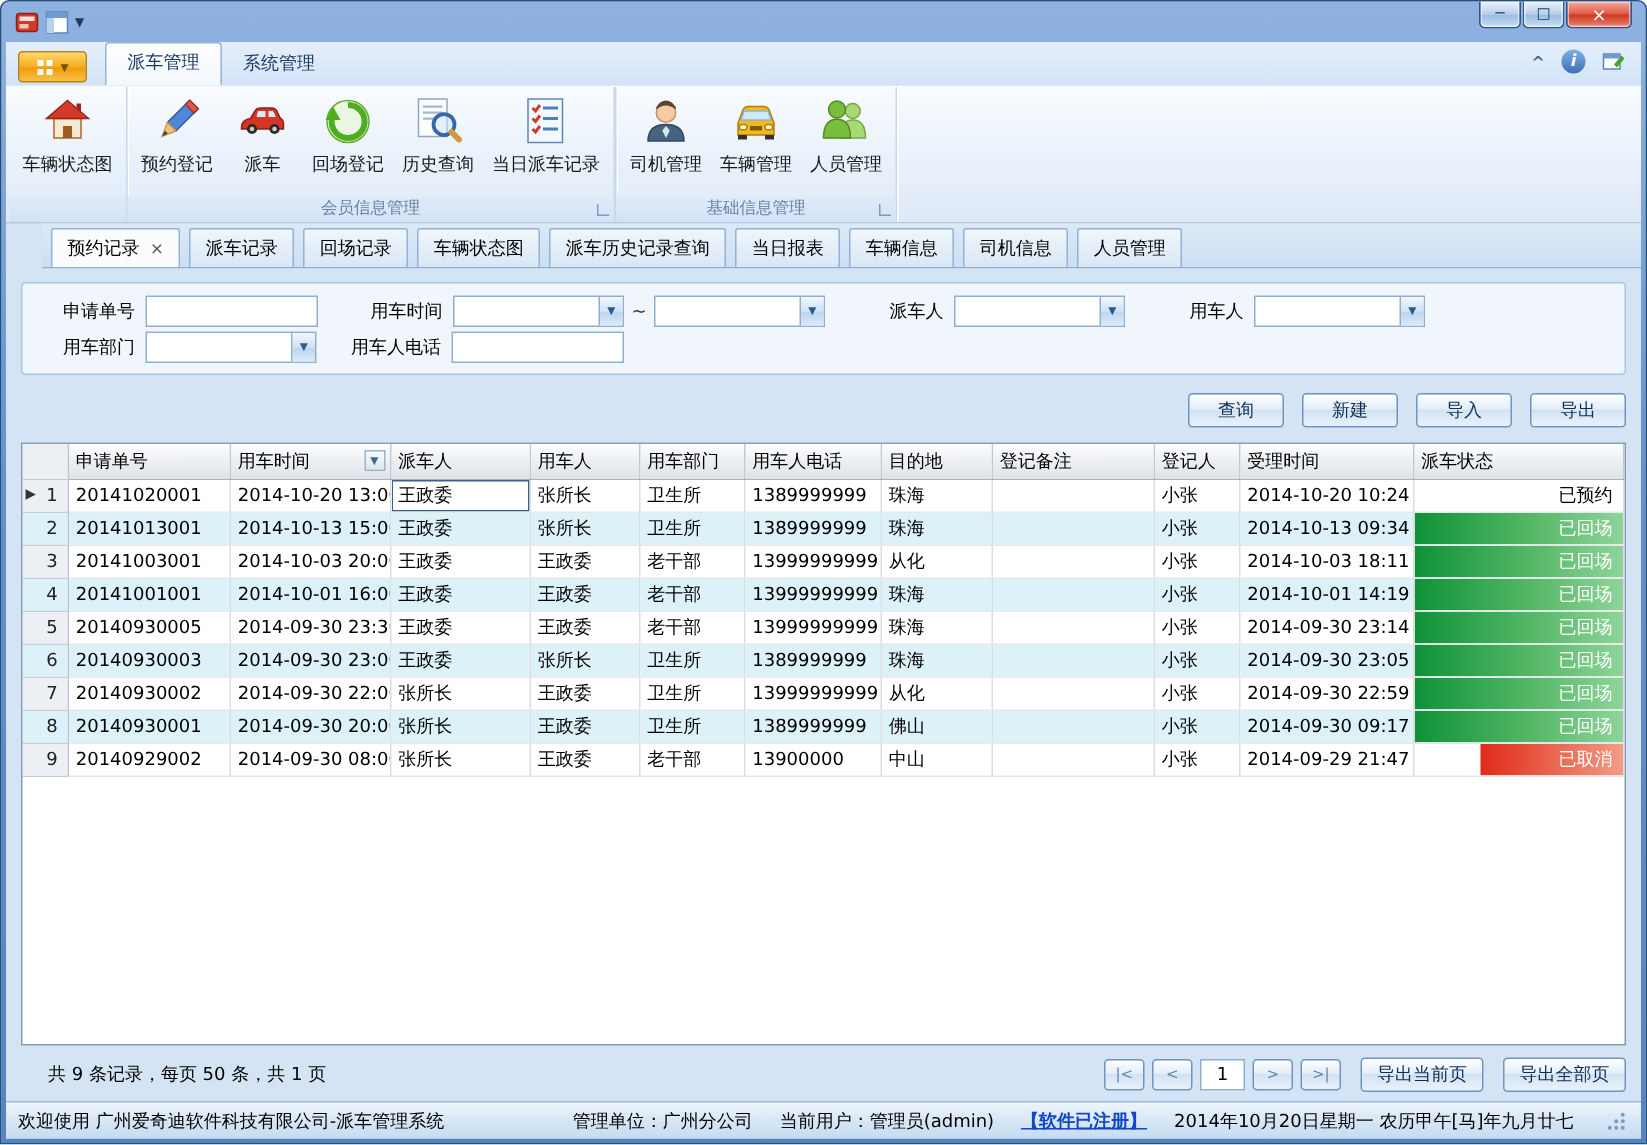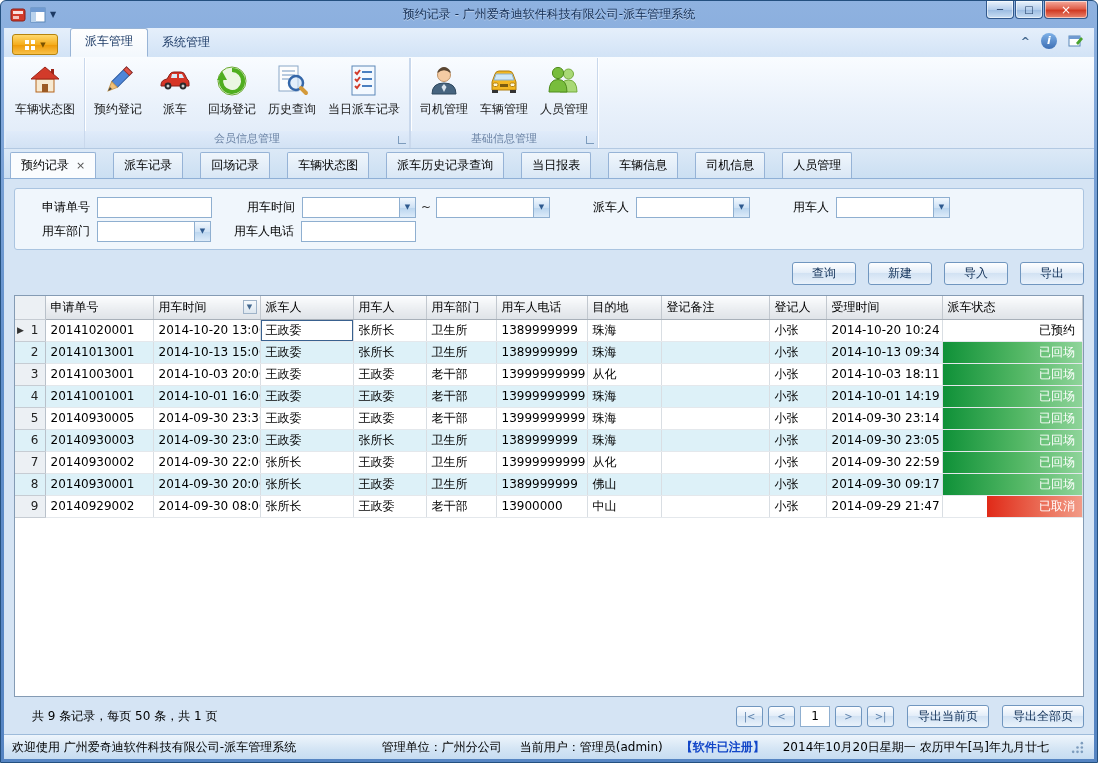--- a/index.html
+++ b/index.html
@@ -50,21 +50,21 @@
   .ricon { width:34px; height:34px; }
   .ricon svg { width:100%; height:100%; display:block; }
   .rlabel { white-space:nowrap; color:#1a1a1a; }
   .group-caption { height:17px; line-height:16px; text-align:center; color:#6a82a4; font-size:11px;
     background:linear-gradient(180deg,#e0ebfa,#d2e2f4); position:relative; }
   .dialog-launcher { position:absolute; right:3px; bottom:4px; width:8px; height:8px;
     border-left:1px solid #7d9cbd; border-bottom:1px solid #7d9cbd; }
 
   
   .doc-tabs { flex:0 0 26px; background:linear-gradient(180deg,#dce9f7,#cbdff2); border-bottom:1px solid #8fb0d6;
-    display:flex; align-items:flex-end; padding:3px 6px 0; gap:17px; }
+    display:flex; align-items:flex-end; padding:3px 6px 0; gap:6px;margin-left:24px; }
   .doc-tab { border:1px solid #96b3d6; border-bottom:none; border-radius:2px 2px 0 0;
     background:linear-gradient(180deg,#f0f6fc,#d9e7f5); padding:4px 10px; display:flex; align-items:center; gap:7px; white-space:nowrap; }
   .doc-tab.active { background:#fafcfe; }
   .tab-close { font-size:11px; color:#555; line-height:1; }
 
   
   .content { flex:1; min-height:0; background:#d5e4f4; padding:9px 10px 6px; display:flex; flex-direction:column; }
   .filter-panel { flex:0 0 62px; background:#f0f6fc; border:1px solid #aac4e0; border-radius:3px; padding:7px 4px;
     display:flex; flex-direction:column; justify-content:space-between; }
   .filter-row { display:flex; align-items:center; height:22px; }
@@ -111,21 +111,21 @@
   .pg-btn { width:27px; height:21px; border:1px solid #7096bf; border-radius:3px;
     background:linear-gradient(180deg,#fefeff,#e4eef9 45%,#d2e2f3 50%,#e9f2fb);
     color:#5e83ad; display:flex; align-items:center; justify-content:center; font-size:10px; }
   .pg-input { width:30px; height:21px; border:1px solid #8fafd0; text-align:center; font:inherit; }
   .pager-controls .btn { margin-left:8px; }
 
   
   .statusbar { flex:0 0 25px; background:linear-gradient(180deg,#eef5fc,#d3e4f4 60%,#c6dcf1);
     border-top:1px solid #9dbbda; display:flex; align-items:center; padding:0 10px 0 8px; }
   .sb-right { margin-left:auto; display:flex; align-items:center; gap:18px; }
-  .sb-link { color:#1246c8; font-weight:bold; }
+  .sb-link { color:#1246c8; text-decoration:underline; font-weight:bold; }
   .grip { width:13px; height:13px; margin-left:4px; }
   .grip svg { width:100%; height:100%; display:block; }
 </style>
 </head>
 <body>
 
 <div class="window">
 
   <div class="titlebar">
     <div class="qat">
@@ -138,21 +138,20 @@
         </span>
       <span class="sicon">
           <svg viewBox="0 0 16 16">
             <rect x="1" y="1" width="14" height="14" fill="#fff" stroke="#5b87b8"></rect>
             <rect x="1" y="1" width="14" height="4" fill="#6f9ad1"></rect>
             <rect x="1" y="5" width="5" height="10" fill="#b9d2ec"></rect>
           </svg>
         </span>
       <span class="qat-arrow">▼</span>
     </div>
-    <div class="title-text">预约记录 - 广州爱奇迪软件科技有限公司-派车管理系统</div>
     <div class="win-controls">
       <div class="win-btn">─</div>
       <div class="win-btn">□</div>
       <div class="win-btn close">×</div>
     </div>
   </div>
 
   <div class="app-body">
 
     <div class="ribbon-tabrow">

